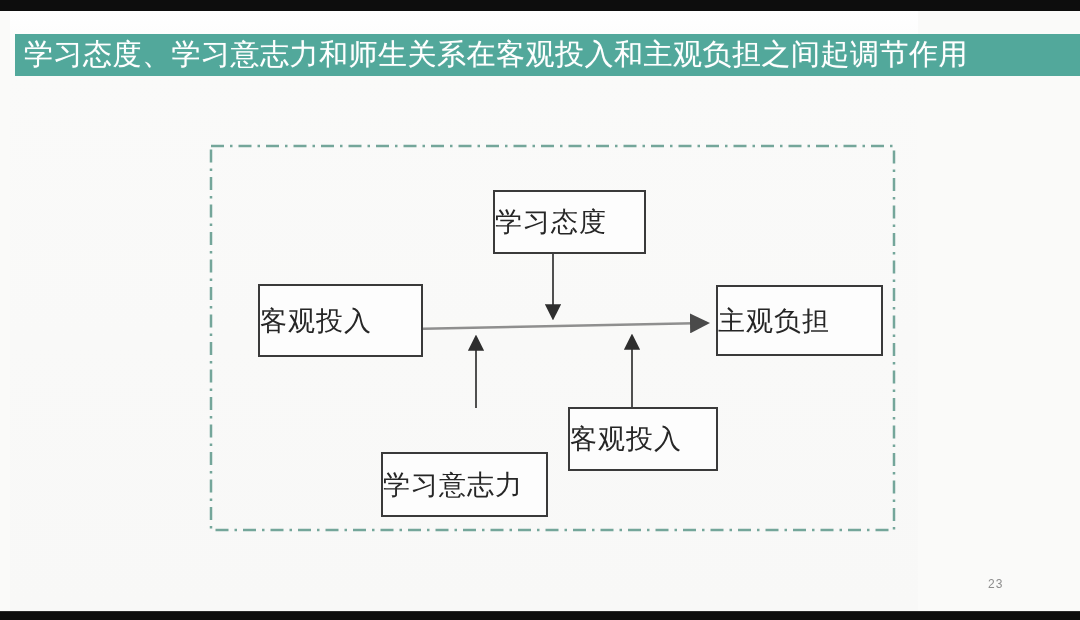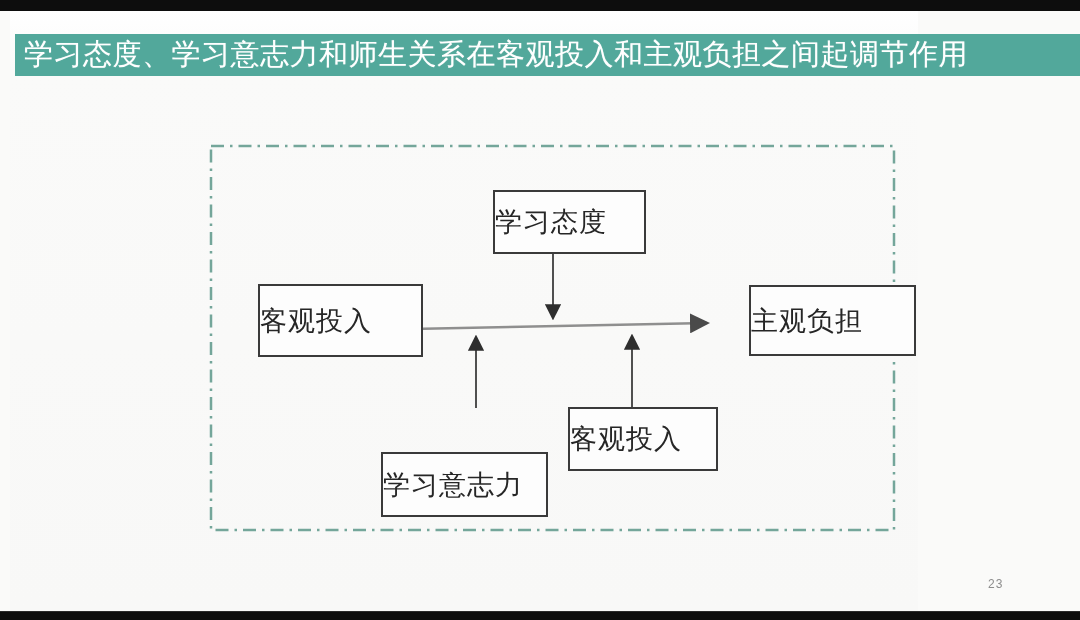--- a/index.html
+++ b/index.html
@@ -47,21 +47,21 @@
     border: 2px solid #3a3a3a;
     display: flex; align-items: center; justify-content: flex-start;
     font-size: 27px;
     color: #262626;
     letter-spacing: 1px;
     white-space: nowrap;
   }
   
   .node-attitude   { left: 483px; top: 179px; width: 153px; height: 64px; }
   .node-objective  { left: 236px; top: 273px; width: 165px; height: 73px; margin-left: 12px; }
-  .node-subjective { left: 706px; top: 274px; width: 167px; height: 71px; margin-left: 33px; }
+  .node-subjective { left: 706px; top: 274px; width: 167px; height: 71px; }
   .node-willpower  { left: 371px; top: 397px; width: 167px; height: 65px; margin-top: 44px; }
   .node-relation   { left: 558px; top: 396px; width: 150px; height: 64px; }
 
   .page-number {
     position: absolute; left: 978px; top: 566px;
     font-size: 12px; color: #8d8d8d;
     letter-spacing: 1px;
   }
 </style>
 </head>

